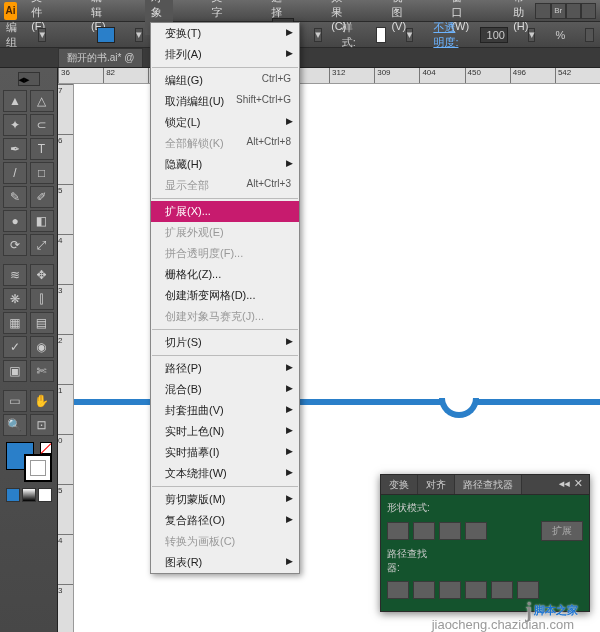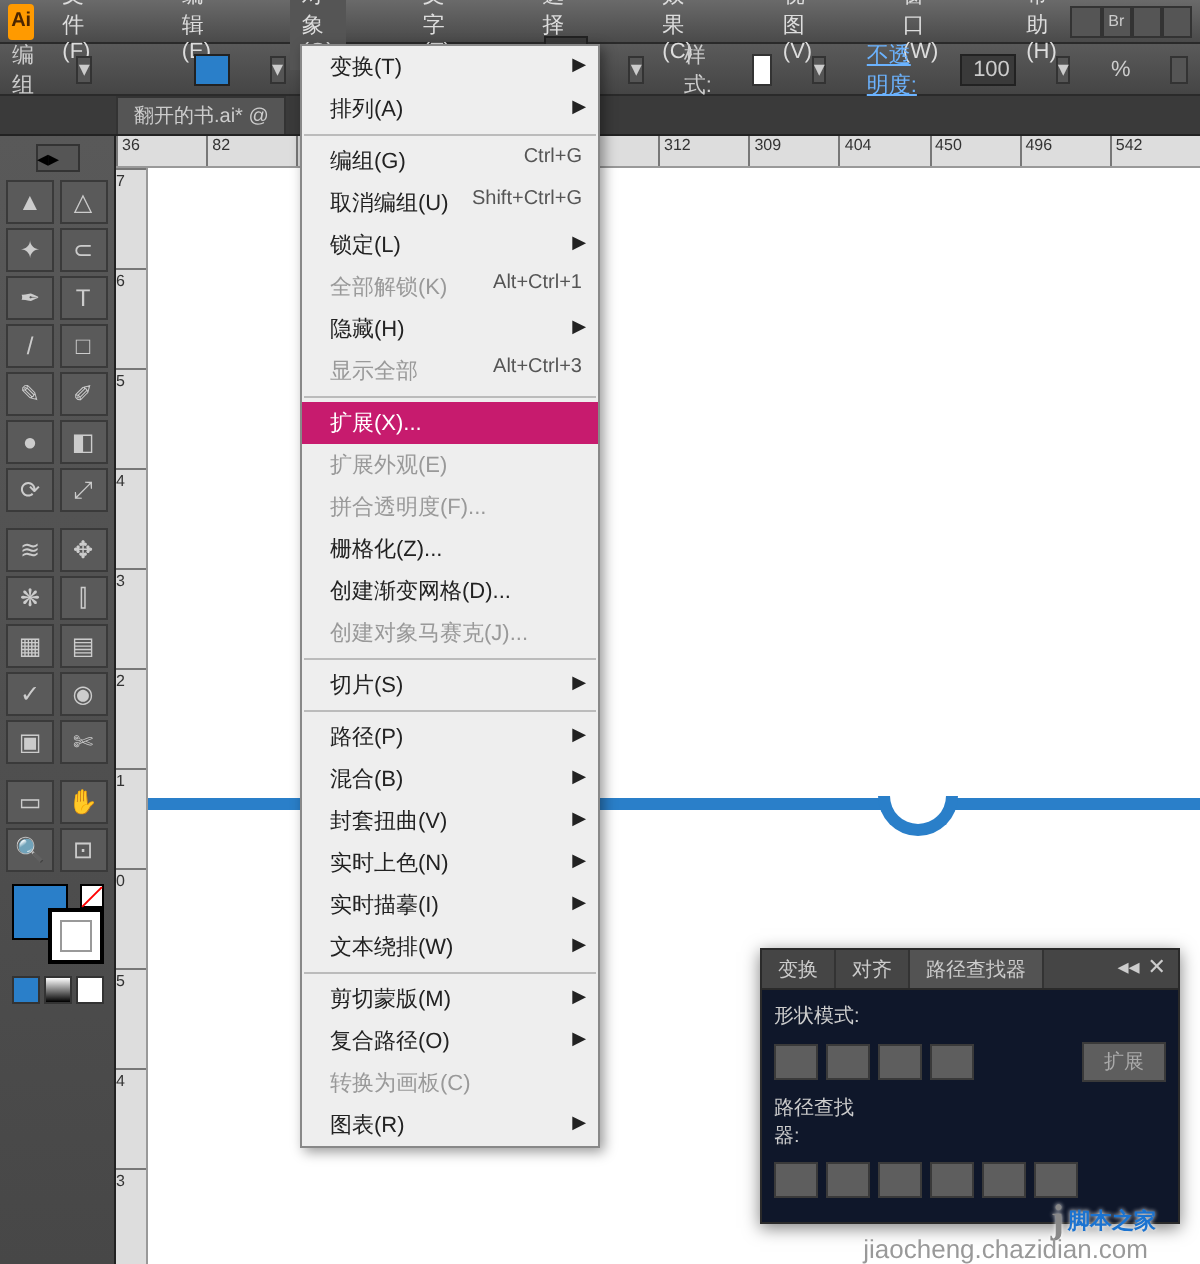--- a/index.html
+++ b/index.html
@@ -40,21 +40,21 @@
 .sw-none:before{content:"";position:absolute;width:140%;height:1px;background:red;transform:rotate(-45deg);top:50%;left:-20%}
 .mini-sw{display:flex;gap:2px;margin:2px auto;width:46px}
 .mini-sw div{width:14px;height:14px;border:1px solid #333}
 .dropdown{position:absolute;left:150px;top:22px;width:150px;background:#eeeeee;border:1px solid #888;box-shadow:2px 2px 6px rgba(0,0,0,.4);z-index:100}
 .dd-item{padding:3px 20px 3px 14px;color:#222;cursor:default;position:relative;font-size:11px}
 .dd-item.disabled{color:#999}
 .dd-item.highlight{background:#c71b6e;color:#fff}
 .dd-item .arrow{position:absolute;right:6px;top:4px;font-size:9px}
 .dd-item .sc{position:absolute;right:8px;top:3px;font-size:10px;color:#555}
 .dd-sep{height:1px;background:#bbb;margin:2px 1px}
-.panel{position:absolute;right:10px;bottom:20px;width:210px;background:#0f172a;border:1px solid #2a2a2a;box-shadow:0 2px 8px rgba(0,0,0,.5);color:#ccc}
+.panel{position:absolute;right:10px;bottom:20px;width:210px;background:#14532d;border:1px solid #2a2a2a;box-shadow:0 2px 8px rgba(0,0,0,.5);color:#ccc}
 .panel-tabs{display:flex;background:#454545;height:20px;border-bottom:1px solid #2a2a2a}
 .panel-tab{padding:3px 8px;font-size:10px;border-right:1px solid #333}
 .panel-tab.active{background:#535353}
 .panel-close{margin-left:auto;padding:2px 6px;display:flex;gap:4px}
 .panel-body{padding:6px}
 .panel-row{display:flex;align-items:center;gap:4px;margin-bottom:6px}
 .panel-label{font-size:10px;width:52px}
 .panel-btn{width:22px;height:18px;background:#5e5e5e;border:1px solid #3a3a3a}
 .expand-btn{padding:2px 10px;border:1px solid #3a3a3a;background:#5e5e5e;font-size:10px;color:#aaa;margin-left:auto}
 .watermark{position:absolute;right:22px;bottom:10px;color:#1b73d0;font-size:16px;font-weight:bold;text-shadow:0 0 2px #fff;display:flex;align-items:center;gap:2px}
@@ -187,21 +187,21 @@
   </div>
 </div>
 
 <div class="dropdown" id="dropdown">
     <div class="dd-item">变换(T)<span class="arrow">▶</span></div>
     <div class="dd-item">排列(A)<span class="arrow">▶</span></div>
     <div class="dd-sep"></div>
     <div class="dd-item">编组(G)<span class="sc">Ctrl+G</span></div>
     <div class="dd-item">取消编组(U)<span class="sc">Shift+Ctrl+G</span></div>
     <div class="dd-item">锁定(L)<span class="arrow">▶</span></div>
-    <div class="dd-item disabled">全部解锁(K)<span class="sc">Alt+Ctrl+1</span></div>
+    <div class="dd-item disabled">全部解锁(K)<span class="sc">Alt+Ctrl+8</span></div>
     <div class="dd-item">隐藏(H)<span class="arrow">▶</span></div>
     <div class="dd-item disabled">显示全部<span class="sc">Alt+Ctrl+3</span></div>
     <div class="dd-sep"></div>
     <div class="dd-item highlight">扩展(X)...</div>
     <div class="dd-item disabled">扩展外观(E)</div>
     <div class="dd-item disabled">拼合透明度(F)...</div>
     <div class="dd-item">栅格化(Z)...</div>
     <div class="dd-item">创建渐变网格(D)...</div>
     <div class="dd-item disabled">创建对象马赛克(J)...</div>
     <div class="dd-sep"></div>

